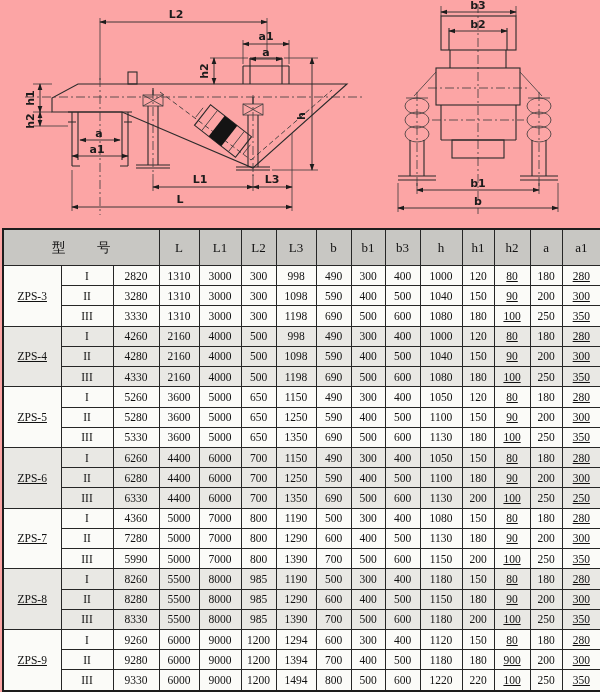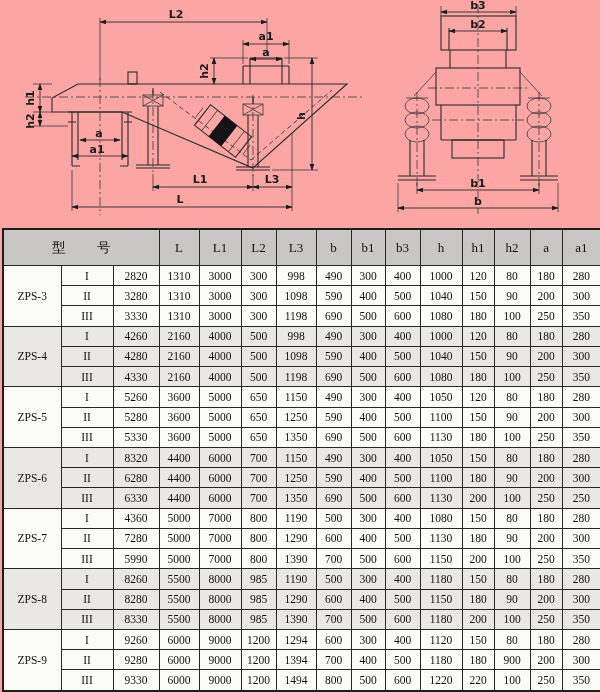--- a/index.html
+++ b/index.html
@@ -13,24 +13,24 @@
   .dash{stroke:#3a3a3a;fill:none;stroke-width:0.9;stroke-dasharray:5 3;}
   .dim{stroke:#2b2b2b;fill:none;stroke-width:0.9;}
   
   .spec-table-wrap{position:absolute;left:2px;top:228px;width:596px;height:532px;}
   table.spec{border-collapse:collapse;table-layout:fixed;width:596px;height:464px;background:#fbfbf8;}
   table.spec td,table.spec th{border:1px solid #262626;padding:0;text-align:center;
     font-family:"Liberation Serif",serif;font-size:11.5px;color:#111;overflow:hidden;white-space:nowrap;}
   table.spec{border:2px solid #1d1d1d;}
   table.spec thead th{background:#c8c7c3;height:35px;font-size:13px;font-weight:normal;}
   table.spec thead th.model-h{font-size:13.5px;letter-spacing:14px;padding-left:14px;}
-  td.model{font-size:13.5px;}
+  td.model{font-size:13.5px;text-decoration:underline;}
   td.variant{font-size:11.5px;}
   tr.shaded td{background:#e9e8e4;}
-  td.r{text-align:right;padding-right:6px;}
+  td.r{text-align:right;padding-right:6px;text-decoration:underline;}
 </style>
 </head>
 <body>
 
 <div class="stage">
 
   <div class="drawing-area">
     <svg width="600" height="228" viewBox="0 0 600 228">
       <defs>
         <marker id="ar" viewBox="0 0 10 10" refX="9" refY="5" markerWidth="8" markerHeight="8" orient="auto-start-reverse">
@@ -351,21 +351,21 @@
             <td>600</td>
             <td>1130</td>
             <td>180</td>
             <td class="r">100</td>
             <td>250</td>
             <td class="r">350</td>
           </tr>
           <tr class="shaded">
             <td rowspan="3" class="model">ZPS-6</td>
             <td class="variant">I</td>
-            <td>8320</td>
+            <td>6260</td>
             <td>4400</td>
             <td>6000</td>
             <td>700</td>
             <td>1150</td>
             <td>490</td>
             <td>300</td>
             <td>400</td>
             <td>1050</td>
             <td>150</td>
             <td class="r">80</td>

